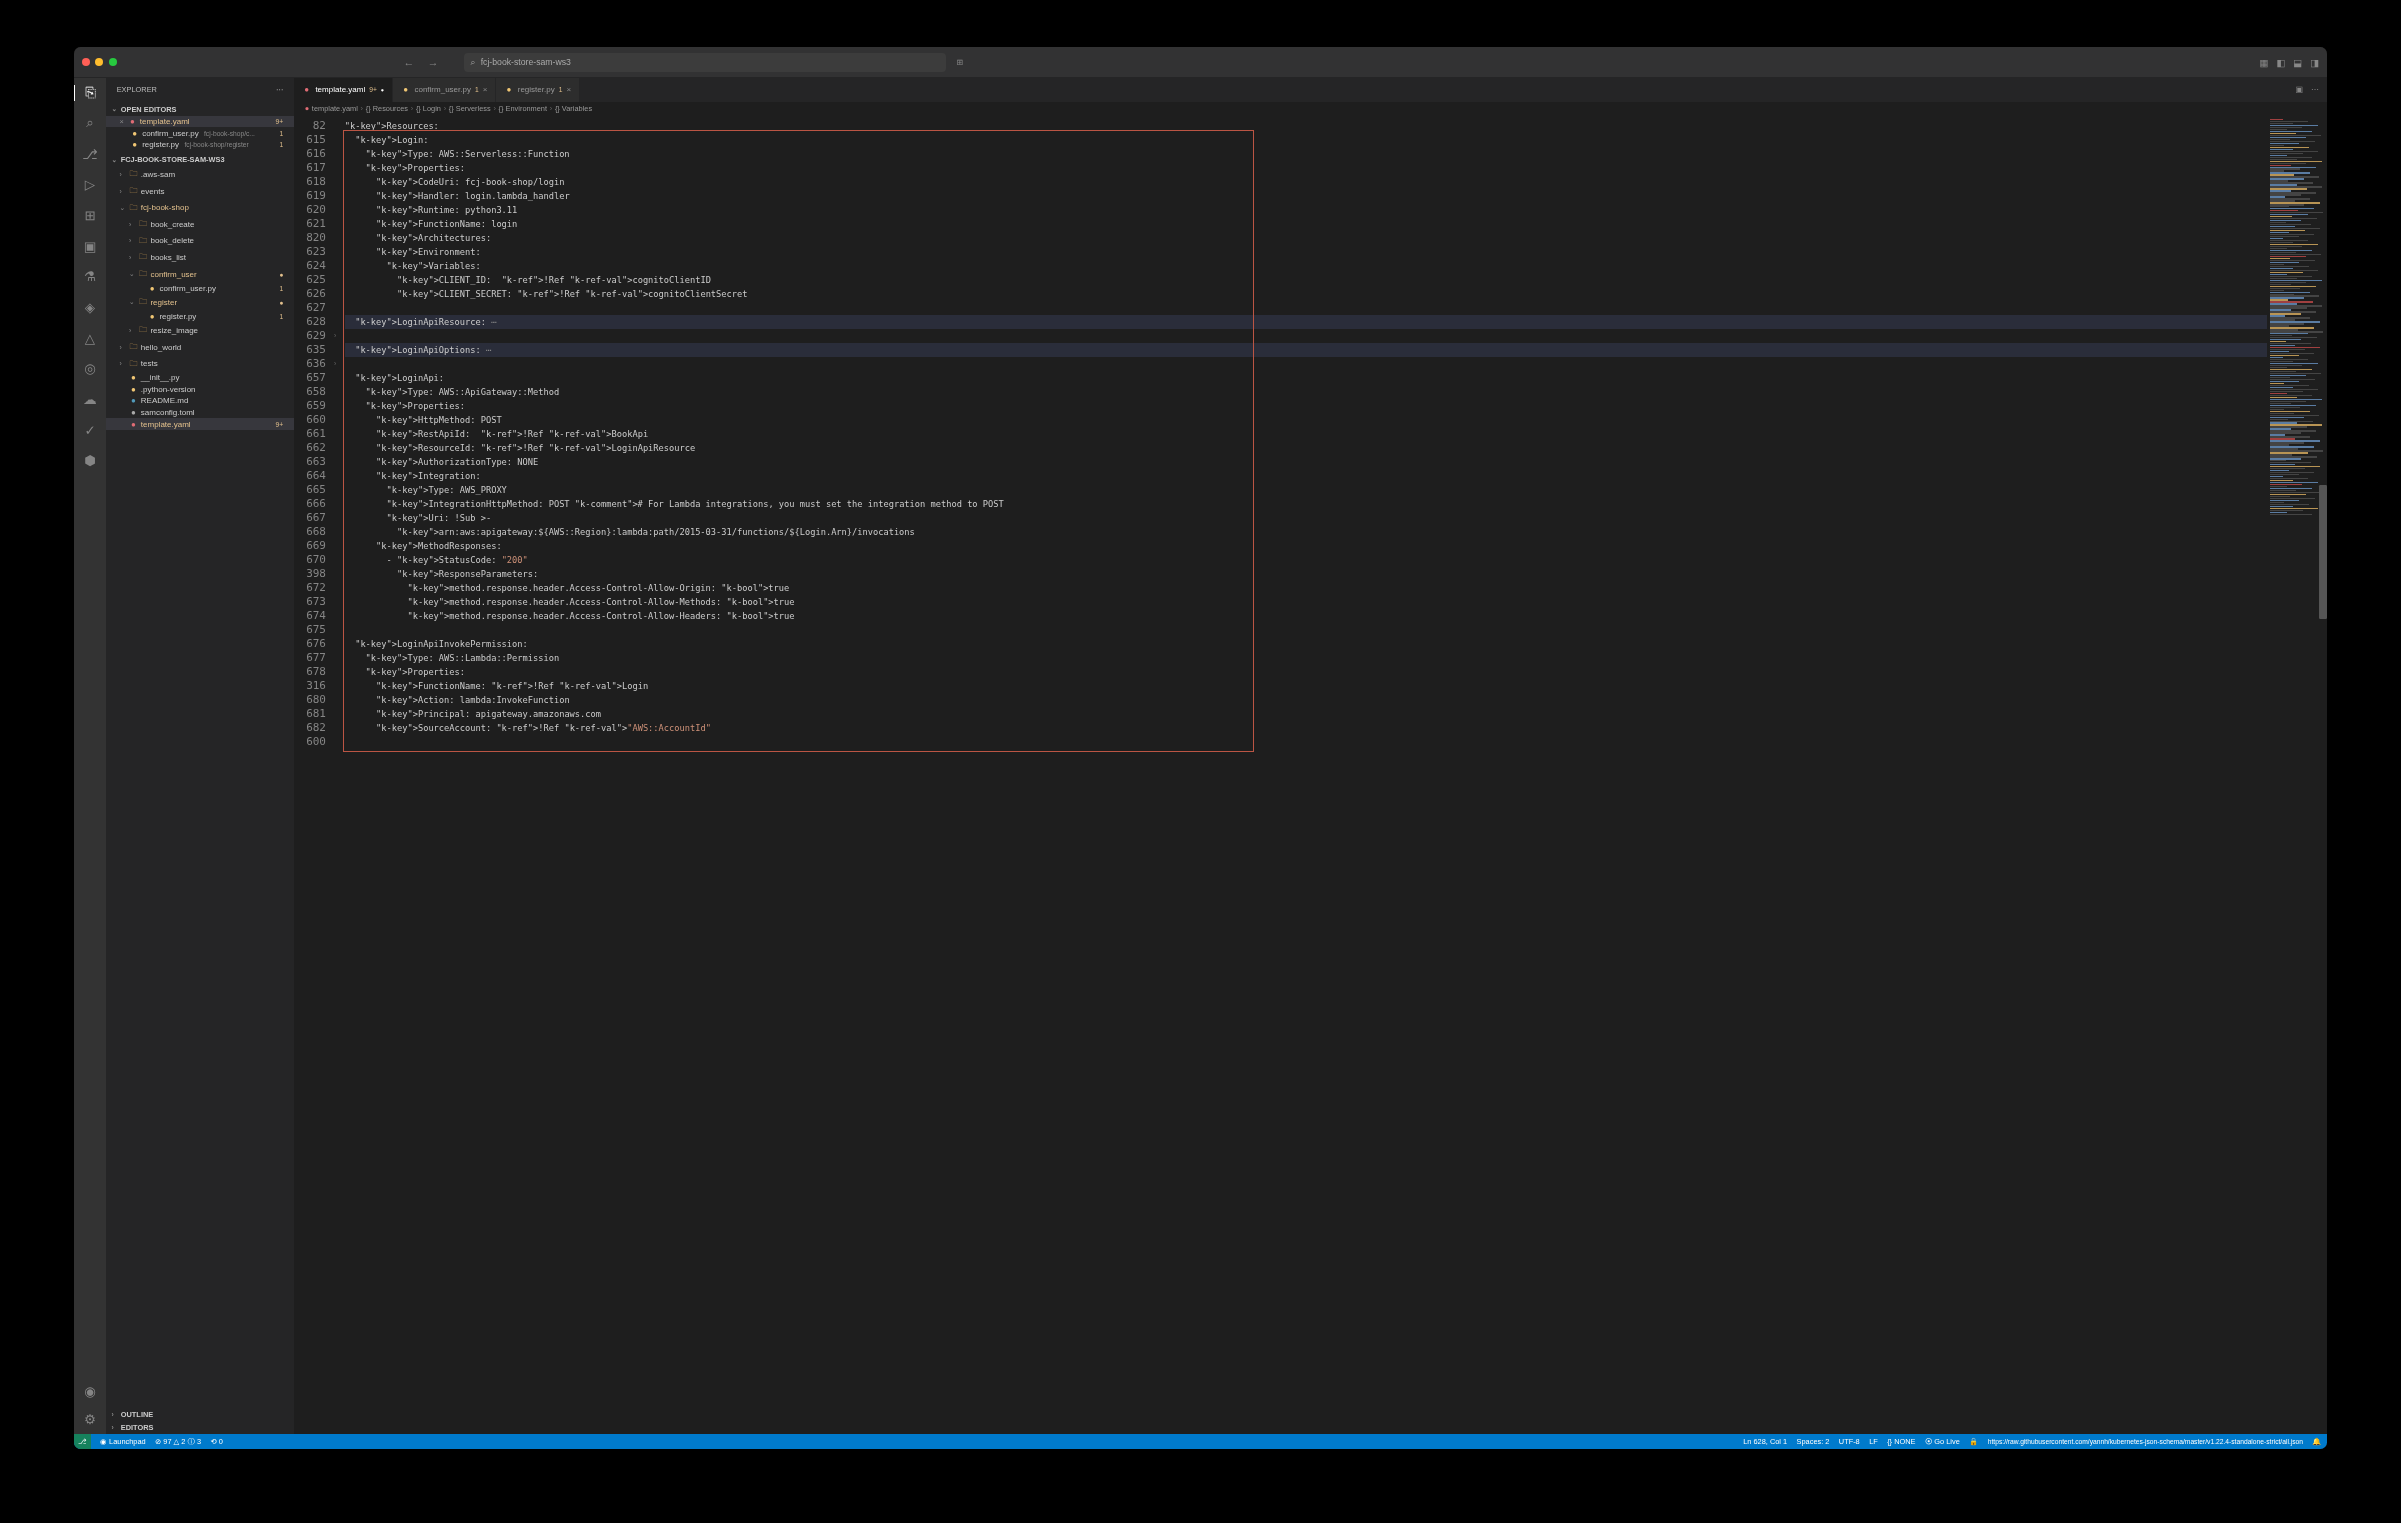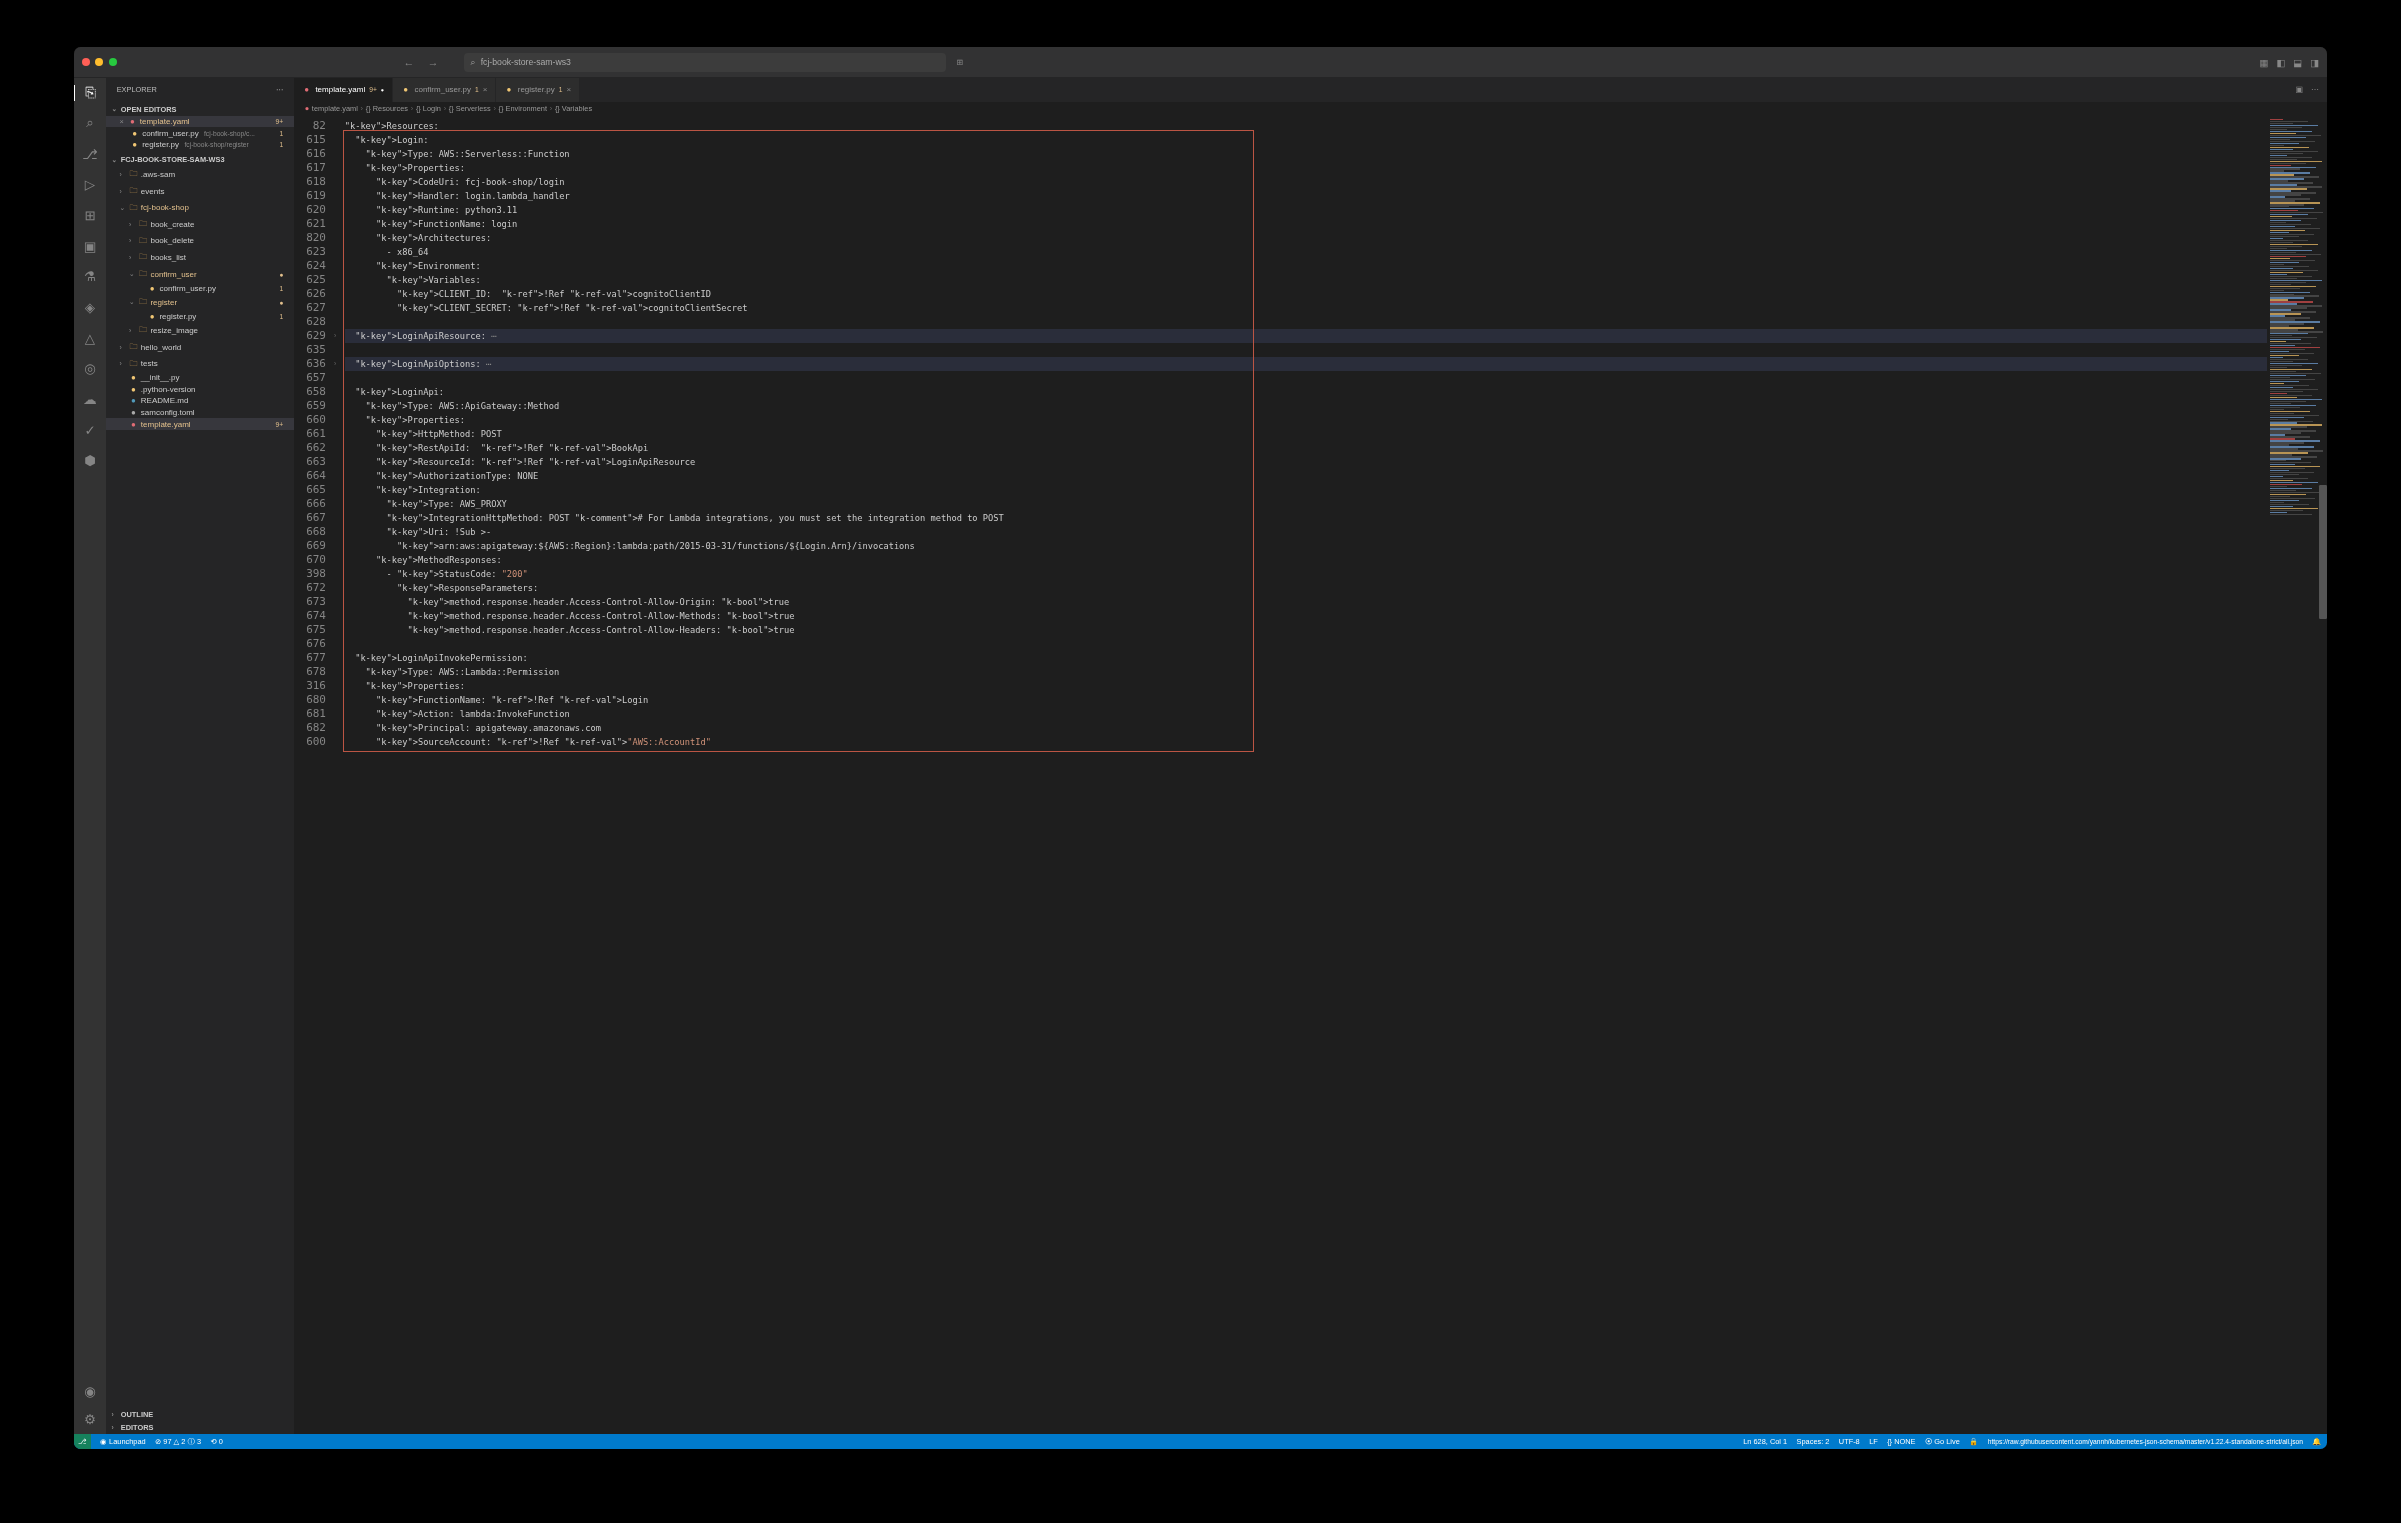--- a/index.html
+++ b/index.html
@@ -573,21 +573,20 @@
           <div class="highlight-box" style="top:13.4px; left:-1.3px; width:911px; height:622px;"></div>
         <div class="code-line"><span class="&lt;span">"k-key"</span>&gt;Resources:</div>
             <div class="code-line">  <span class="&lt;span">"k-key"</span>&gt;Login:</div>
             <div class="code-line">    <span class="&lt;span">"k-key"</span>&gt;Type: AWS::Serverless::Function</div>
             <div class="code-line">    <span class="&lt;span">"k-key"</span>&gt;Properties:</div>
             <div class="code-line">      <span class="&lt;span">"k-key"</span>&gt;CodeUri: fcj-book-shop/login</div>
             <div class="code-line">      <span class="&lt;span">"k-key"</span>&gt;Handler: login.lambda_handler</div>
             <div class="code-line">      <span class="&lt;span">"k-key"</span>&gt;Runtime: python3.11</div>
             <div class="code-line">      <span class="&lt;span">"k-key"</span>&gt;FunctionName: login</div>
             <div class="code-line">      <span class="&lt;span">"k-key"</span>&gt;Architectures:</div>
-            <div class="code-line">        - x86_64</div>
             <div class="code-line">      <span class="&lt;span">"k-key"</span>&gt;Environment:</div>
             <div class="code-line">        <span class="&lt;span">"k-key"</span>&gt;Variables:</div>
             <div class="code-line">          <span class="&lt;span">"k-key"</span>&gt;CLIENT_ID:  <span class="&lt;span">"k-ref"</span>&gt;!Ref <span class="&lt;span">"k-ref-val"</span>&gt;cognitoClientID</div>
             <div class="code-line">          <span class="&lt;span">"k-key"</span>&gt;CLIENT_SECRET: <span class="&lt;span">"k-ref"</span>&gt;!Ref <span class="&lt;span">"k-ref-val"</span>&gt;cognitoClientSecret</div>
             <div class="code-line"></div>
             <div class="code-line highlight-bg">  <span class="&lt;span">"k-key"</span>&gt;LoginApiResource: <span class="k-fold">⋯</span></div>
             <div class="code-line"></div>
             <div class="code-line highlight-bg">  <span class="&lt;span">"k-key"</span>&gt;LoginApiOptions: <span class="k-fold">⋯</span></div>
             <div class="code-line"></div>
             <div class="code-line">  <span class="&lt;span">"k-key"</span>&gt;LoginApi:</div>

